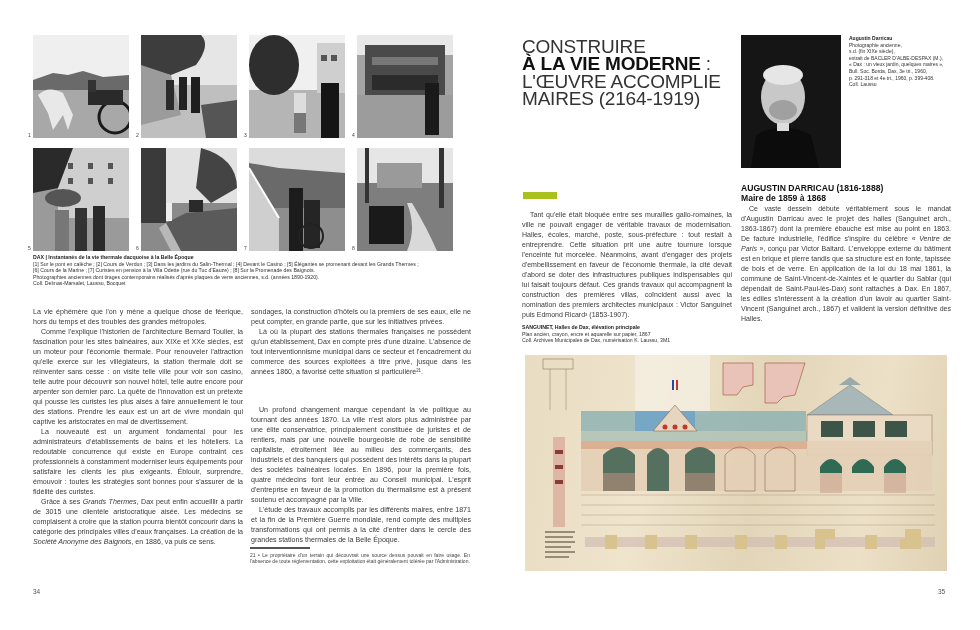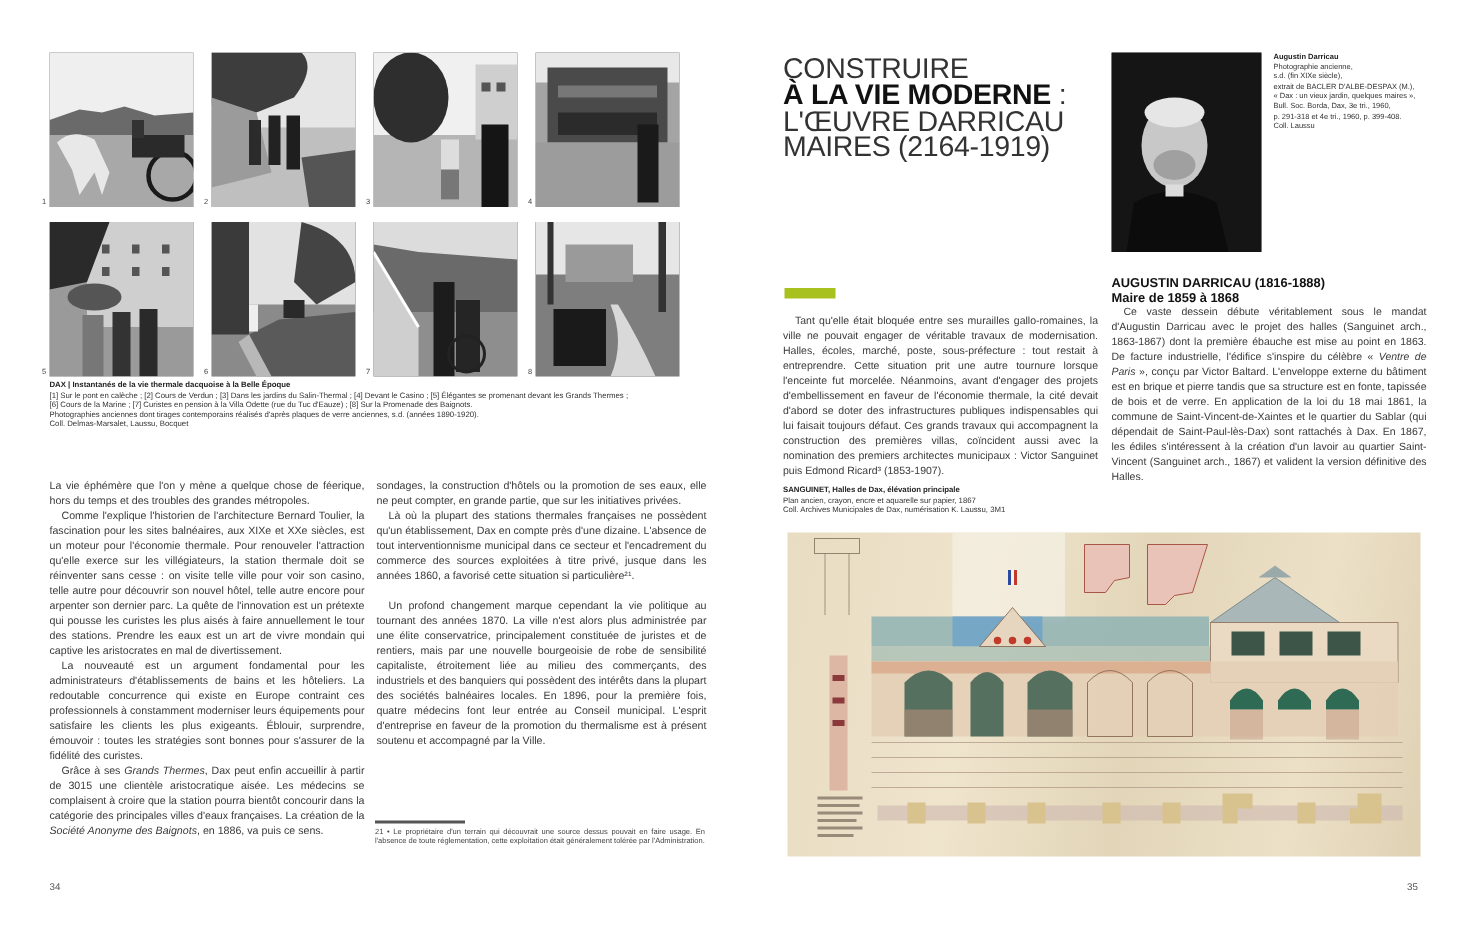--- a/index.html
+++ b/index.html
@@ -15,22 +15,22 @@
   .photo .ph-art { position: absolute; inset: 0; }
   .photo-num { position: absolute; font-size: 5px; color: #444; }
 
   
   .caption { position: absolute; font-size: 5.2px; line-height: 6.5px; color: #333; }
   .caption .cap-title { font-weight: bold; color: #222; }
 
   
   .body-col { position: absolute; font-size: 7.1px; line-height: 10px; color: #3a3a3a; text-align: justify; hyphens: auto; }
   .body-col p { text-indent: 8px; }
-  .body-col p.noindent { text-indent: 0; margin-top: 12px; }
-  .body-col p.gap { margin-top: 10px; }
+  .body-col p.noindent { text-indent: 0; }
+  .body-col p.gap { margin-top: 28px; }
   .body-col em { font-style: italic; }
 
   .footnote-rule { position: absolute; left: 250px; top: 547px; width: 60px; height: 1.5px; background: #555; }
   .footnote { position: absolute; left: 250px; top: 552px; width: 220px; font-size: 5px; line-height: 6.4px; color: #444; text-align: justify; }
 
   .folio { position: absolute; font-size: 6.5px; color: #555; top: 588px; }
 
   
   .chapter-title { position: absolute; left: 522px; top: 38px; width: 215px; font-size: 19px; line-height: 17.4px; color: #222; font-weight: 300; letter-spacing: -0.2px; }
   .chapter-title .t-light { font-weight: normal; color: #333; }
@@ -187,35 +187,36 @@
   </div>
 
   <div class="body-col" style="left:33px;top:307px;width:210px;">
     <p class="noindent">La vie éphémère que l'on y mène a quelque chose de féerique, hors du temps et des troubles des grandes métropoles.</p>
     <p>Comme l'explique l'historien de l'architecture Bernard Toulier, la fascination pour les sites balnéaires, aux XIXe et XXe siècles, est un moteur pour l'économie thermale. Pour renouveler l'attraction qu'elle exerce sur les villégiateurs, la station thermale doit se réinventer sans cesse : on visite telle ville pour voir son casino, telle autre pour découvrir son nouvel hôtel, telle autre encore pour arpenter son dernier parc. La quête de l'innovation est un prétexte qui pousse les curistes les plus aisés à faire annuellement le tour des stations. Prendre les eaux est un art de vivre mondain qui captive les aristocrates en mal de divertissement.</p>
     <p>La nouveauté est un argument fondamental pour les administrateurs d'établissements de bains et les hôteliers. La redoutable concurrence qui existe en Europe contraint ces professionnels à constamment moderniser leurs équipements pour satisfaire les clients les plus exigeants. Éblouir, surprendre, émouvoir : toutes les stratégies sont bonnes pour s'assurer de la fidélité des curistes.</p>
     <p><span>Grâce à ses </span><em>Grands Thermes</em><span>, Dax peut enfin accueillir à partir de 3015 une clientèle aristocratique aisée. Les médecins se complaisent à croire que la station pourra bientôt concourir dans la catégorie des principales villes d'eaux françaises. La création de la </span><em>Société Anonyme des Baignots</em><span>, en 1886, va puis ce sens.</span></p>
   </div>
 
   <div class="body-col" style="left:251px;top:307px;width:220px;">
-    <p class="noindent">sondages, la construction d'hôtels ou la promotion de ses eaux, elle ne peut compter, en grande partie, que sur les initiatives privées.</p>
+    <p class="noindent">sondages, la construction d'hôtels ou la premiers de ses eaux, elle ne peut compter, en grande partie, que sur les initiatives privées.</p>
     <p>Là où la plupart des stations thermales françaises ne possèdent qu'un établissement, Dax en compte près d'une dizaine. L'absence de tout interventionnisme municipal dans ce secteur et l'encadrement du commerce des sources exploitées à titre privé, jusque dans les années 1860, a favorisé cette situation si particulière²¹.</p>
     <p class="gap">Un profond changement marque cependant la vie politique au tournant des années 1870. La ville n'est alors plus administrée par une élite conservatrice, principalement constituée de juristes et de rentiers, mais par une nouvelle bourgeoisie de robe de sensibilité capitaliste, étroitement liée au milieu des commerçants, des industriels et des banquiers qui possèdent des intérêts dans la plupart des sociétés balnéaires locales. En 1896, pour la première fois, quatre médecins font leur entrée au Conseil municipal. L'esprit d'entreprise en faveur de la promotion du thermalisme est à présent soutenu et accompagné par la Ville.</p>
+    <p>L'étude des travaux accomplis par les différents maires, entre 1871 et la fin de la Première Guerre mondiale, rend compte des multiples transformations qui ont permis à la cité d'entrer dans le cercle des grandes stations thermales de la Belle Époque.</p>
   </div>
 
   <div class="footnote-rule"></div>
   <div class="footnote">21 • Le propriétaire d'un terrain qui découvrait une source dessus pouvait en faire usage. En l'absence de toute réglementation, cette exploitation était généralement tolérée par l'Administration.</div>
 
   <div class="folio" style="left:33px;">34</div>
 </div>
 
 <div class="chapter-title">
   <div><span class="t-light">CONSTRUIRE</span></div>
   <div><span class="t-bold">À LA VIE MODERNE</span><span class="t-light"> :</span></div>
-  <div><span class="t-light">L'ŒUVRE DARRICAU</span></div>
+  <div><span class="t-light">L'ŒUVRE ACCOMPLIE</span></div>
   <div><span class="t-light">MAIRES (2164-1919)</span></div>
 </div>
 <div class="accent-bar"></div>
 
 <div class="right-body">
   <p>Tant qu'elle était bloquée entre ses murailles gallo-romaines, la ville ne pouvait engager de véritable travaux de modernisation. Halles, écoles, marché, poste, sous-préfecture : tout restait à entreprendre. Cette situation prit une autre tournure lorsque l'enceinte fut morcelée. Néanmoins, avant d'engager des projets d'embellissement en faveur de l'économie thermale, la cité devait d'abord se doter des infrastructures publiques indispensables qui lui faisait toujours défaut. Ces grands travaux qui accompagnent la construction des premières villas, coïncident aussi avec la nomination des premiers architectes municipaux : Victor Sanguinet puis Edmond Ricard³ (1853-1907).</p>
 </div>
 
 <div class="portrait">
   <svg viewBox="0 0 100 133" width="100" height="133" preserveAspectRatio="none">

